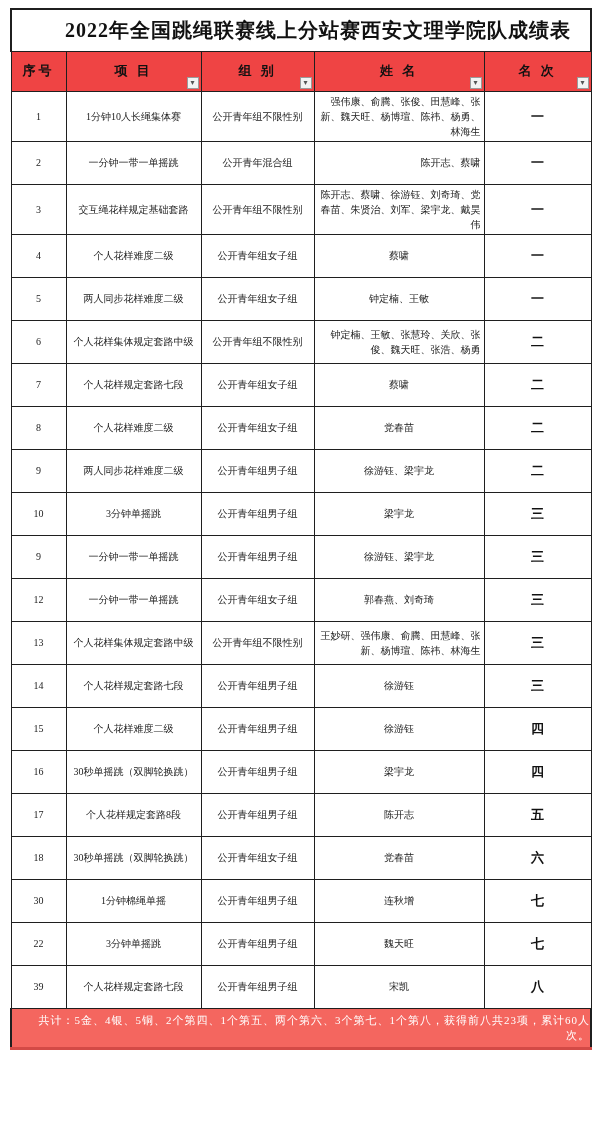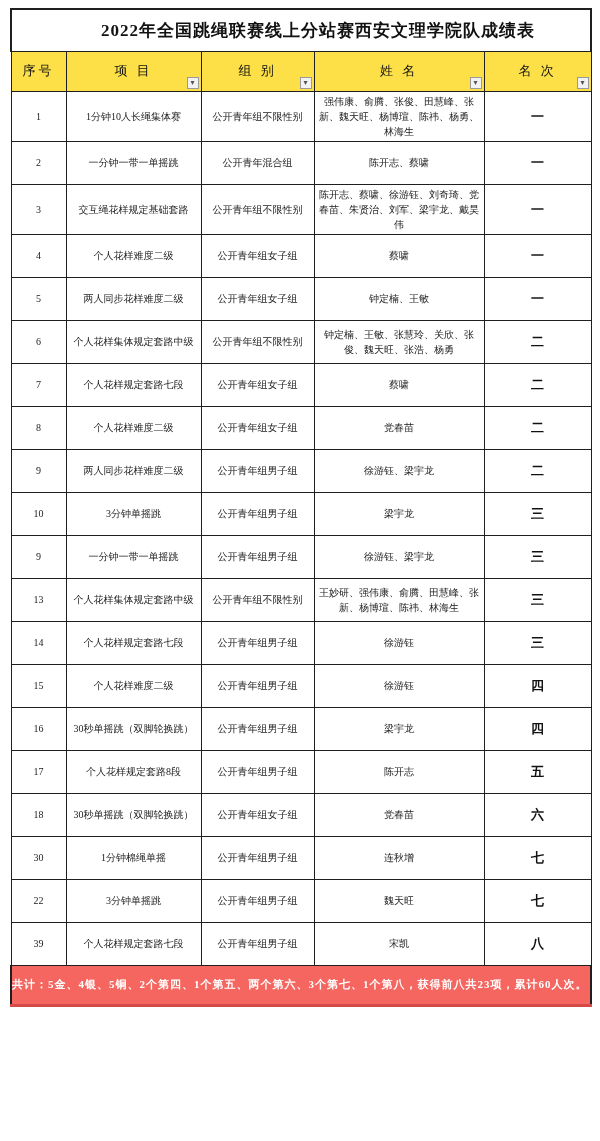--- a/index.html
+++ b/index.html
@@ -18,37 +18,37 @@
   table.results {
     width: 580px;
     border-collapse: collapse;
     table-layout: fixed;
   }
   table.results th, table.results td {
     border: 1px solid #1f1f1f;
   }
   tr.title-row th {
     height: 42px;
-    font-size: 17px;
+    font-size: 20px;
     font-weight: bold;
     text-align: center;
     letter-spacing: 1px;
     color: #111;
     border-width: 2px 2px 1px 2px;
     padding-left: 34px;
   }
   tr.header-row th {
     height: 40px;
     font-size: 13px;
-    font-weight: normal;
+    font-weight: bold;
     text-align: center;
     letter-spacing: 3px;
     color: #111;
     position: relative;
-    background: #fde047;
+    background: #ef4444;
   }
   .filter-btn {
     position: absolute;
     right: 2px;
     bottom: 2px;
     width: 12px;
     height: 12px;
     border: 1px solid #9a9a9a;
     background: #f2f2f2;
     color: #555;
@@ -66,34 +66,35 @@
   col.c-rank  { width: 107px; }
   tbody td {
     height: 43px;
     font-size: 10px;
     text-align: center;
     vertical-align: middle;
     padding: 2px 3px;
     line-height: 15px;
     color: #222;
   }
-  tbody td.cell-names.left { text-align: center; }
+  tbody td.cell-names.left { text-align: right; }
   tbody td.cell-rank {
     font-size: 13px;
     font-weight: bold;
     color: #111;
   }
   tr.footer-row td {
     height: 40px;
-    text-align: left;
-    font-weight: bold;
+    text-align: right;
+    font-weight: normal;
     font-size: 11px;
     letter-spacing: 1px;
     border-width: 1px 2px 2px 2px;
     border-color: #1f1f1f;
+    padding-left: 24px;
   }
 </style>
 </head>
 <body>
 
 <div class="page">
   <table class="results">
     <colgroup>
       <col class="c-seq">
         <col class="c-event">
@@ -199,20 +200,27 @@
     <td class="cell-rank">三</td>
   </tr>
         <tr class="data-row">
     <td class="cell-seq">9</td>
     <td class="cell-event">一分钟一带一单摇跳</td>
     <td class="cell-group">公开青年组男子组</td>
     <td class="cell-names">徐游钰、梁宇龙</td>
     <td class="cell-rank">三</td>
   </tr>
         <tr class="data-row">
+    <td class="cell-seq">12</td>
+    <td class="cell-event">一分钟一带一单摇跳</td>
+    <td class="cell-group">公开青年组女子组</td>
+    <td class="cell-names">郭春燕、刘奇琦</td>
+    <td class="cell-rank">三</td>
+  </tr>
+        <tr class="data-row">
     <td class="cell-seq">13</td>
     <td class="cell-event">个人花样集体规定套路中级</td>
     <td class="cell-group">公开青年组不限性别</td>
     <td class="cell-names left">王妙研、强伟康、俞腾、田慧峰、张新、杨博瑄、陈祎、林海生</td>
     <td class="cell-rank">三</td>
   </tr>
         <tr class="data-row">
     <td class="cell-seq">14</td>
     <td class="cell-event">个人花样规定套路七段</td>
     <td class="cell-group">公开青年组男子组</td>

